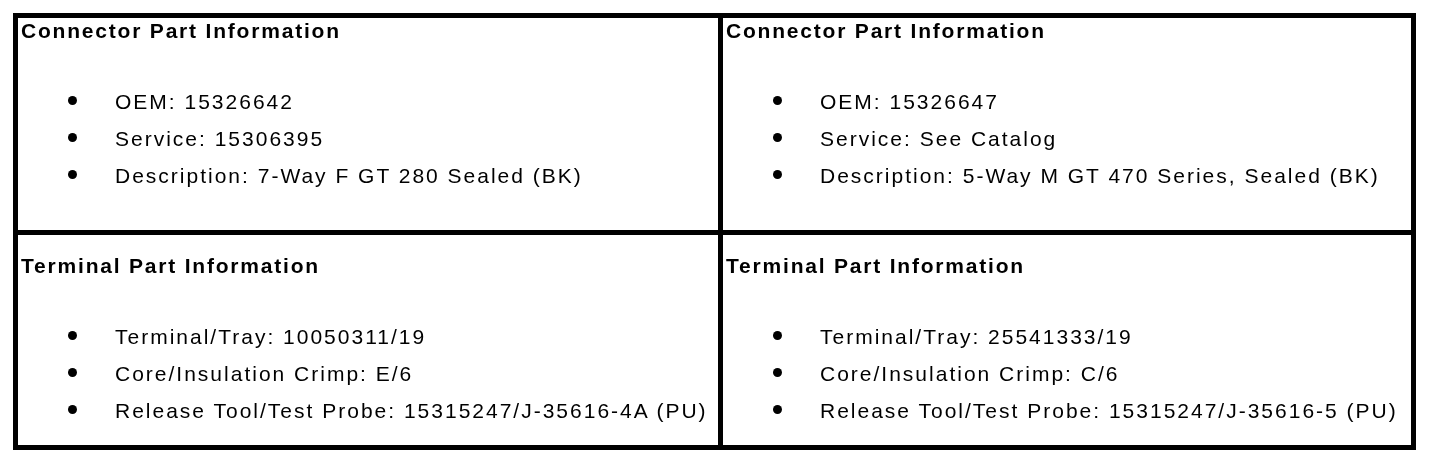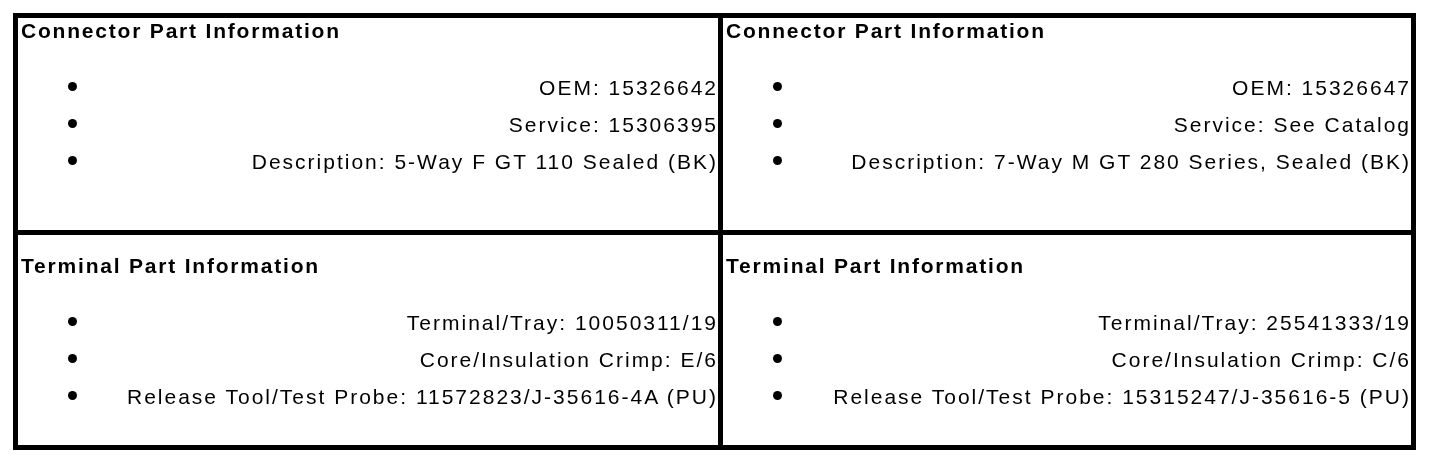--- a/index.html
+++ b/index.html
@@ -45,24 +45,23 @@
     padding-top: 18px;
   }
   .cell-header {
     font-size: 21px;
     font-weight: bold;
     line-height: 25px;
     letter-spacing: 1.8px;
     white-space: nowrap;
   }
   ul.bullets {
-    margin: 26px 0 0 0;
+    margin: 40px 0 0 0;
     padding: 0;
     list-style: none;
-    text-align: right;
   }
   ul.bullets li {
     position: relative;
     padding-left: 94px;
     font-size: 21px;
     line-height: 37px;
     letter-spacing: 2px;
     white-space: nowrap;
   }
   ul.bullets li::before {
@@ -80,43 +79,43 @@
 <body>
 
 <div class="page">
   <div class="parts-table">
 
     <div class="cell top">
       <div class="cell-header">Connector Part Information</div>
       <ul class="bullets">
         <li>OEM: 15326642</li>
         <li>Service: 15306395</li>
-        <li>Description: 5-Way F GT 110 Sealed (BK)</li>
+        <li>Description: 7-Way F GT 280 Sealed (BK)</li>
       </ul>
     </div>
 
     <div class="vdiv"></div>
 
     <div class="cell top">
       <div class="cell-header">Connector Part Information</div>
       <ul class="bullets">
         <li>OEM: 15326647</li>
         <li>Service: See Catalog</li>
-        <li>Description: 7-Way M GT 280 Series, Sealed (BK)</li>
+        <li>Description: 5-Way M GT 470 Series, Sealed (BK)</li>
       </ul>
     </div>
 
     <div class="hdiv"></div>
 
     <div class="cell bottom">
       <div class="cell-header">Terminal Part Information</div>
       <ul class="bullets">
         <li>Terminal/Tray: 10050311/19</li>
         <li>Core/Insulation Crimp: E/6</li>
-        <li>Release Tool/Test Probe: 11572823/J-35616-4A (PU)</li>
+        <li>Release Tool/Test Probe: 15315247/J-35616-4A (PU)</li>
       </ul>
     </div>
 
     <div class="vdiv"></div>
 
     <div class="cell bottom">
       <div class="cell-header">Terminal Part Information</div>
       <ul class="bullets">
         <li>Terminal/Tray: 25541333/19</li>
         <li>Core/Insulation Crimp: C/6</li>

